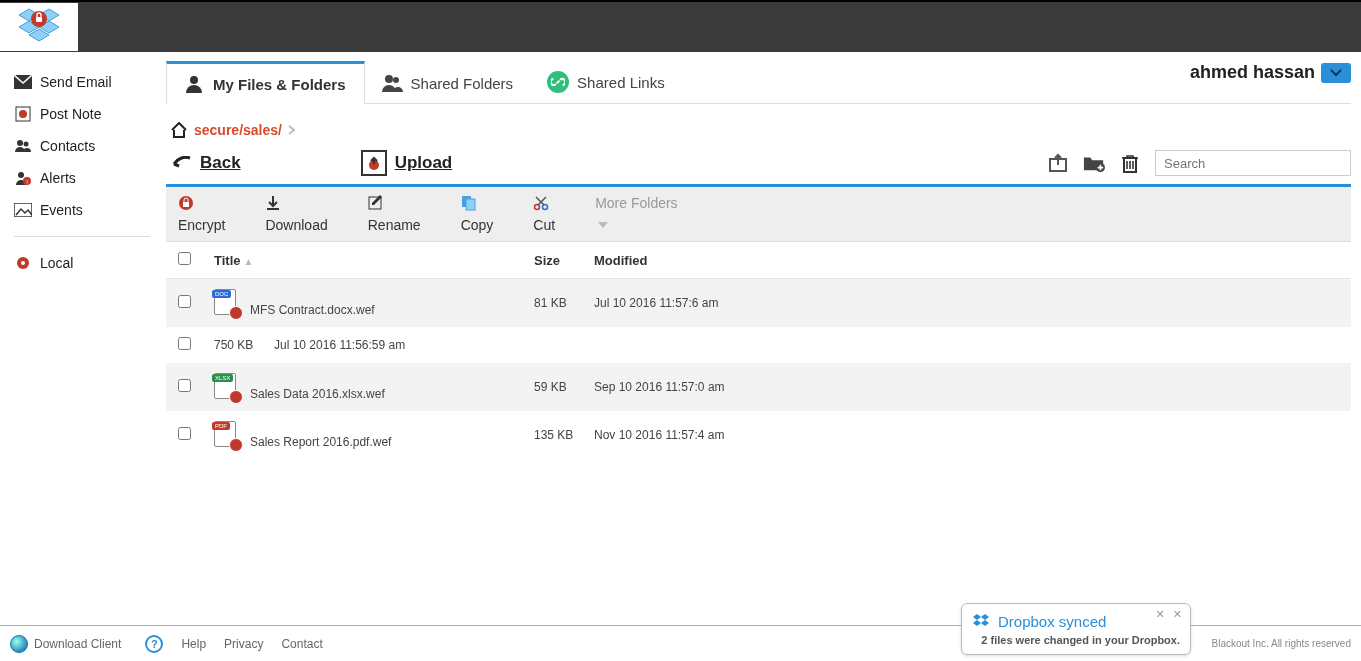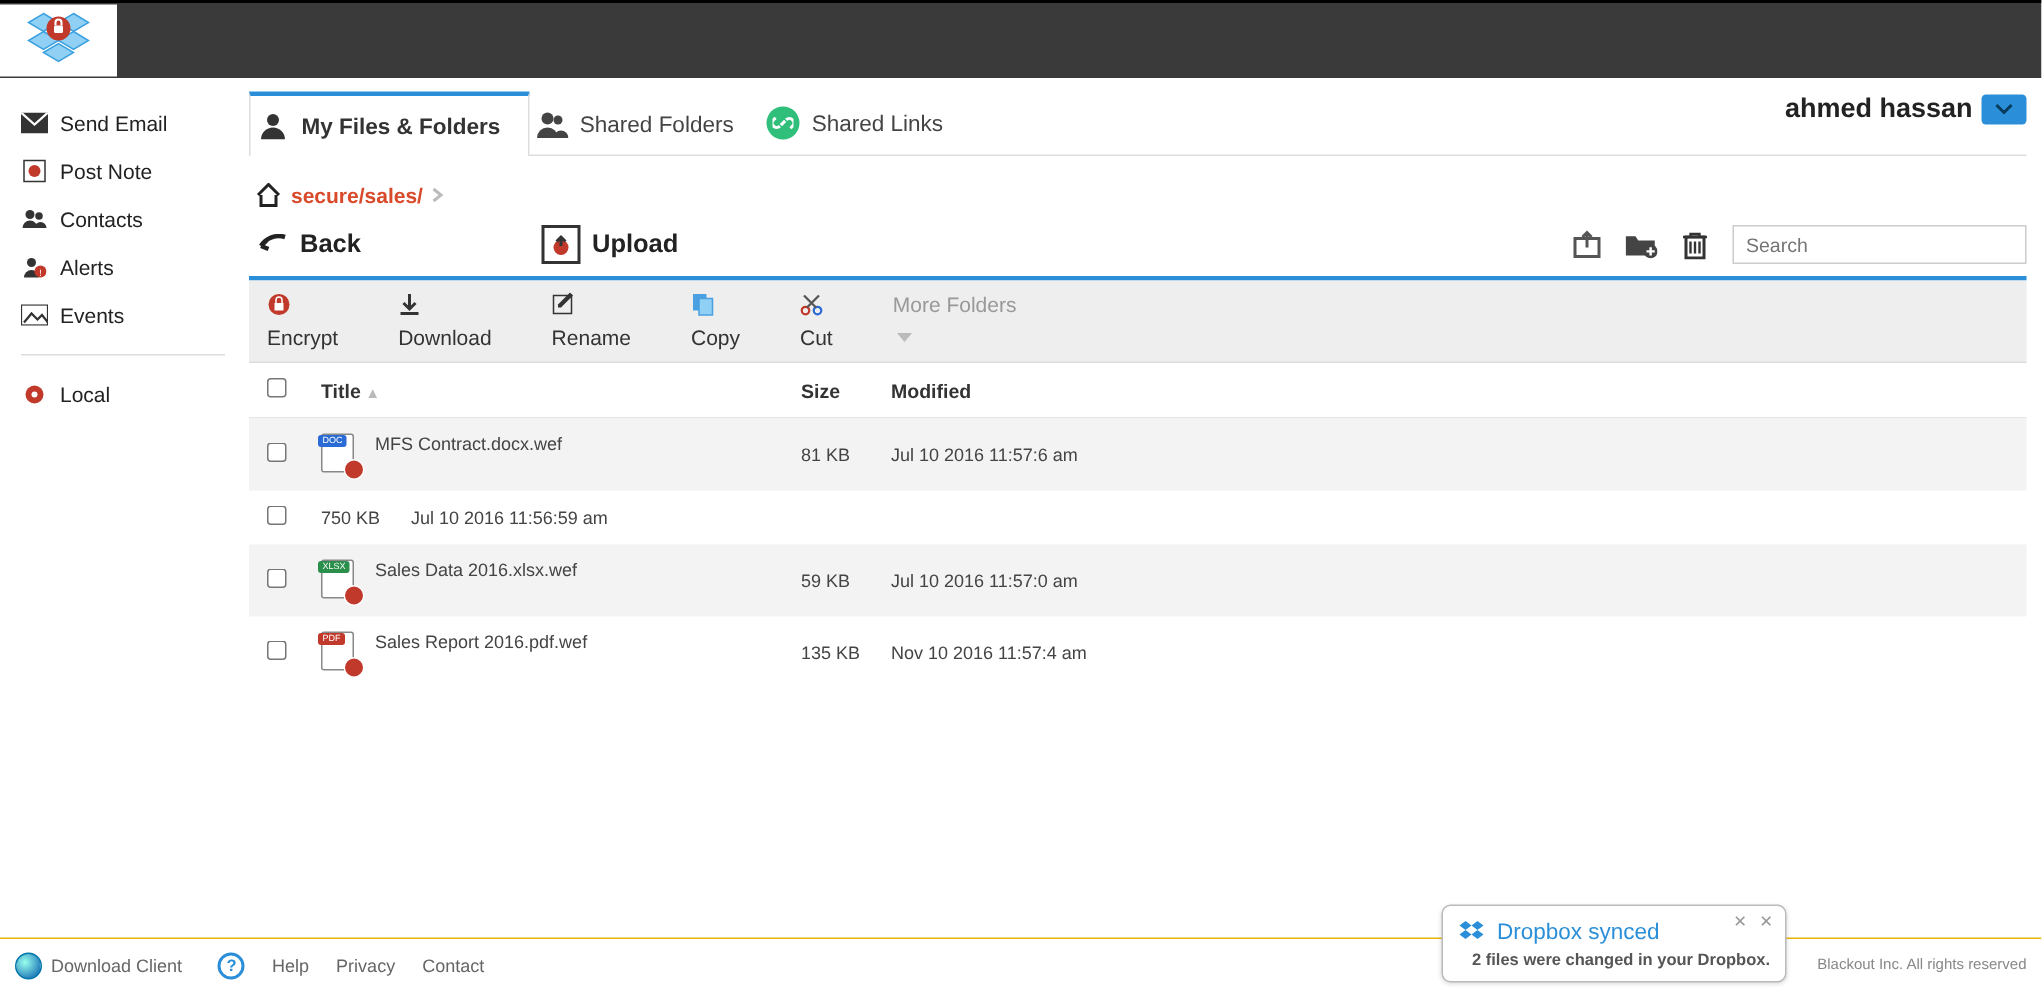--- a/index.html
+++ b/index.html
@@ -12,34 +12,34 @@
 
   
   .sidebar { position: absolute; left: 0; top: 52px; width: 160px; padding: 14px 10px 10px 14px; }
   .side-item { display: flex; align-items: center; gap: 8px; padding: 8px 0; font-size: 14px; color: #222; cursor: pointer; }
   .side-item .ic { width: 18px; height: 16px; display: inline-flex; align-items: center; justify-content: center; }
   .sidebar hr { border: none; border-top: 1px solid #ddd; margin: 10px 0; }
 
   
   .main { position: absolute; left: 160px; right: 0; top: 56px; padding: 0 10px 0 6px; }
   .tabs { display: flex; align-items: flex-end; border-bottom: 1px solid #ddd; position: relative; height: 48px; }
-  .tab { display: flex; align-items: center; gap: 8px; padding: 10px 18px 10px 4px; font-size: 15px; color: #444; cursor: pointer; }
+  .tab { display: flex; align-items: center; gap: 8px; padding: 10px 18px 10px 16px; font-size: 15px; color: #444; cursor: pointer; }
   .tab.active { border-top: 3px solid #2a8fd8; border-left: 1px solid #ddd; border-right: 1px solid #ddd; background: #fff; font-weight: bold; color: #333; position: relative; top: 1px; }
   .tab .tic { width: 22px; height: 20px; display: inline-flex; align-items: center; justify-content: center; }
   .tab.green-ic .tic { background: #2fbf7a; border-radius: 50%; width: 22px; height: 22px; }
   .user-area { position: absolute; right: 0; top: 6px; display: flex; align-items: center; gap: 6px; font-size: 18px; font-weight: bold; color: #222; }
   .user-dd { width: 30px; height: 20px; background: #2a8fd8; border-radius: 3px; display: flex; align-items: center; justify-content: center; }
 
   .breadcrumb { display: flex; align-items: center; gap: 6px; padding: 18px 0 12px 4px; font-size: 14px; }
   .breadcrumb .home-ic { width: 18px; height: 16px; }
   .breadcrumb .path { color: #d84a2a; font-weight: bold; }
   .breadcrumb .chev { color: #bbb; }
 
   .actionrow { display: flex; align-items: center; border-bottom: 3px solid #2a8fd8; padding-bottom: 8px; margin-bottom: 0; }
-  .back-btn, .upload-btn { display: flex; align-items: center; gap: 8px; font-weight: bold; font-size: 17px; color: #222; cursor: pointer; }
+  .back-btn, .upload-btn { display: flex; align-items: center; gap: 8px; font-weight: bold; font-size: 17px; color: #222; cursor: pointer; text-decoration: underline; }
   .back-btn { margin-right: 120px; margin-left: 4px; }
   .upload-btn { }
   .upload-box { width: 26px; height: 26px; border: 2px solid #333; display: flex; align-items: center; justify-content: center; position: relative; }
   .rt-icons { margin-left: auto; display: flex; align-items: center; gap: 14px; }
   .rt-icons .ib { width: 22px; height: 20px; display: inline-flex; align-items: center; justify-content: center; cursor: pointer; color: #444; }
   .search-inp { width: 196px; height: 26px; border: 1px solid #ccc; padding: 2px 8px; font-size: 13px; color: #888; }
 
   .toolbar { background: #eee; display: flex; align-items: center; gap: 40px; padding: 8px 12px; font-size: 14px; color: #333; border-bottom: 1px solid #ddd; }
   .tb-item { display: flex; align-items: flex-start; gap: 6px; cursor: pointer; flex-direction: column; }
   .tb-item.muted { color: #999; }
@@ -48,21 +48,21 @@
   .thead { display: flex; align-items: center; padding: 10px 12px; font-weight: bold; color: #333; border-bottom: 1px solid #e5e5e5; }
   .col-chk { width: 36px; }
   .col-title { width: 320px; }
   .col-size { width: 60px; }
   .col-mod { flex: 1; }
   .thead .sort-ar { color: #bbb; font-size: 10px; margin-left: 3px; }
 
   .row { display: flex; align-items: center; padding: 10px 12px; font-size: 12px; color: #444; }
   .row.alt { background: #f3f3f3; }
   .row .col-chk input { }
-  .row .col-title { display: flex; align-items: flex-start; gap: 10px; }
+  .row .col-title { display: flex; align-items: flex-end; gap: 10px; }
   .fileic { width: 26px; height: 28px; position: relative; }
   .fileic .page { width: 22px; height: 26px; background: #fff; border: 1px solid #888; border-radius: 2px; position: relative; }
   .fileic .label { position: absolute; top: 1px; left: -2px; font-size: 6px; color: #fff; padding: 1px 3px; border-radius: 2px; }
   .fileic .lock { position: absolute; bottom: -3px; right: -3px; width: 14px; height: 14px; background: #c0392b; border-radius: 50%; border: 1px solid #fff; }
   .l-doc { background: #2a6bd6; }
   .l-pdf { background: #c0392b; }
   .l-xlsx { background: #2a8f4a; }
 
   
   .footer { position: absolute; left: 0; right: 0; bottom: 0; height: 36px; border-top: 1px solid #eab308; display: flex; align-items: center; padding: 0 10px; font-size: 12px; color: #666; background: #fff; }
@@ -347,21 +347,21 @@
         <div class="col-chk"><input type="checkbox" style=""></div>
         <div class="col-title">
           <span class="fileic">
             <div class="page"></div>
             <span class="label l-xlsx">XLSX</span>
             <span class="lock"></span>
           </span>
           <span>Sales Data 2016.xlsx.wef</span>
         </div>
         <div class="col-size">59 KB</div>
-        <div class="col-mod">Jul 10 2016 11:57:0 am</div>
+        <div class="col-mod">Sep 10 2016 11:57:0 am</div>
       </div>
       <div class="row">
         <div class="col-chk"><input type="checkbox" style=""></div>
         <div class="col-title">
           <span class="fileic">
             <div class="page"></div>
             <span class="label l-pdf">PDF</span>
             <span class="lock"></span>
           </span>
           <span>Sales Report 2016.pdf.wef</span>

